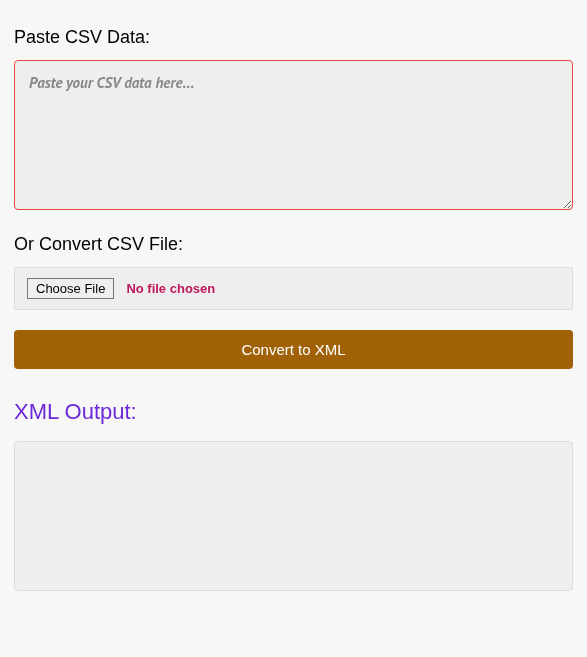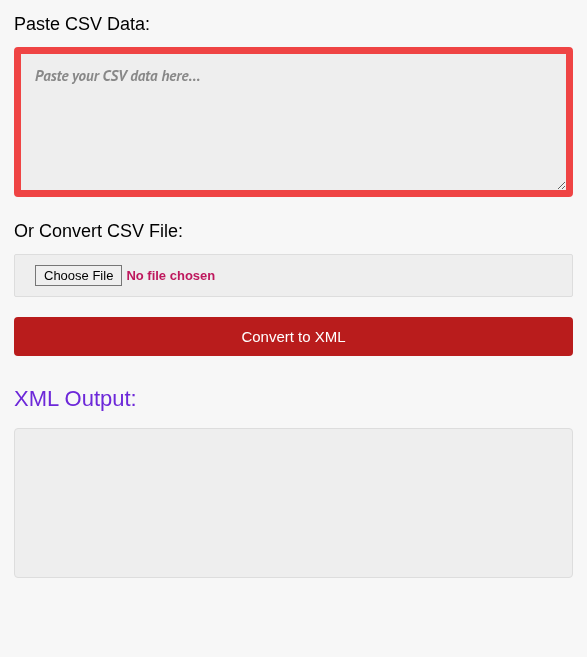--- a/index.html
+++ b/index.html
@@ -10,77 +10,77 @@
     body {
       font-family: Arial, Helvetica, sans-serif;
       background: #f7f7f7;
       width: 587px;
       padding: 14px 14px 14px 14px;
     }
     .section-label {
       font-size: 18px;
       color: #000;
       margin-bottom: 12px;
-      margin-top: 0;
+      margin-top: 13px;
       font-weight: 400;
     }
     .heading-label {
       font-size: 22px;
       color: #6d28d9;
       margin-bottom: 16px;
       margin-top: 30px;
       font-weight: 400;
     }
     .csv-textarea {
       width: 100%;
       height: 150px;
       padding: 12px 14px;
       font-family: 'Segoe UI', 'PT Sans', Arial, sans-serif;
       font-size: 15px;
       font-weight: 600;
       color: #333;
       background: #eeeeee;
-      border: 7px solid #ef4444;
+      border: 1px solid #ef4444;
       border-radius: 4px;
       resize: vertical;
       font-style: italic;
     }
     .csv-textarea::placeholder {
       color: #888;
       font-style: italic;
       font-weight: 600;
     }
     .file-row {
       width: 100%;
       background: #eeeeee;
       border: 1px solid #ddd;
       border-radius: 2px;
-      padding: 10px 20px;
+      padding: 10px 12px;
       display: flex;
       align-items: center;
-      gap: 4px;
+      gap: 12px;
       margin-bottom: 20px;
     }
     .choose-file-btn {
       background: #efefef;
       border: 1px solid #767676;
       padding: 2px 8px;
       font-size: 13px;
       font-family: Arial, sans-serif;
       cursor: pointer;
     }
     .file-status {
       font-family: 'Segoe UI', Arial, sans-serif;
       font-size: 13px;
       font-weight: 600;
       color: #be185d;
     }
     .convert-btn {
       width: 100%;
-      background: #b91c1c;
+      background: #a16207;
       color: #fff;
       border: none;
       border-radius: 4px;
       padding: 11px 0;
       font-size: 15px;
       font-family: Arial, sans-serif;
       cursor: pointer;
     }
     .xml-output {
       width: 100%;

